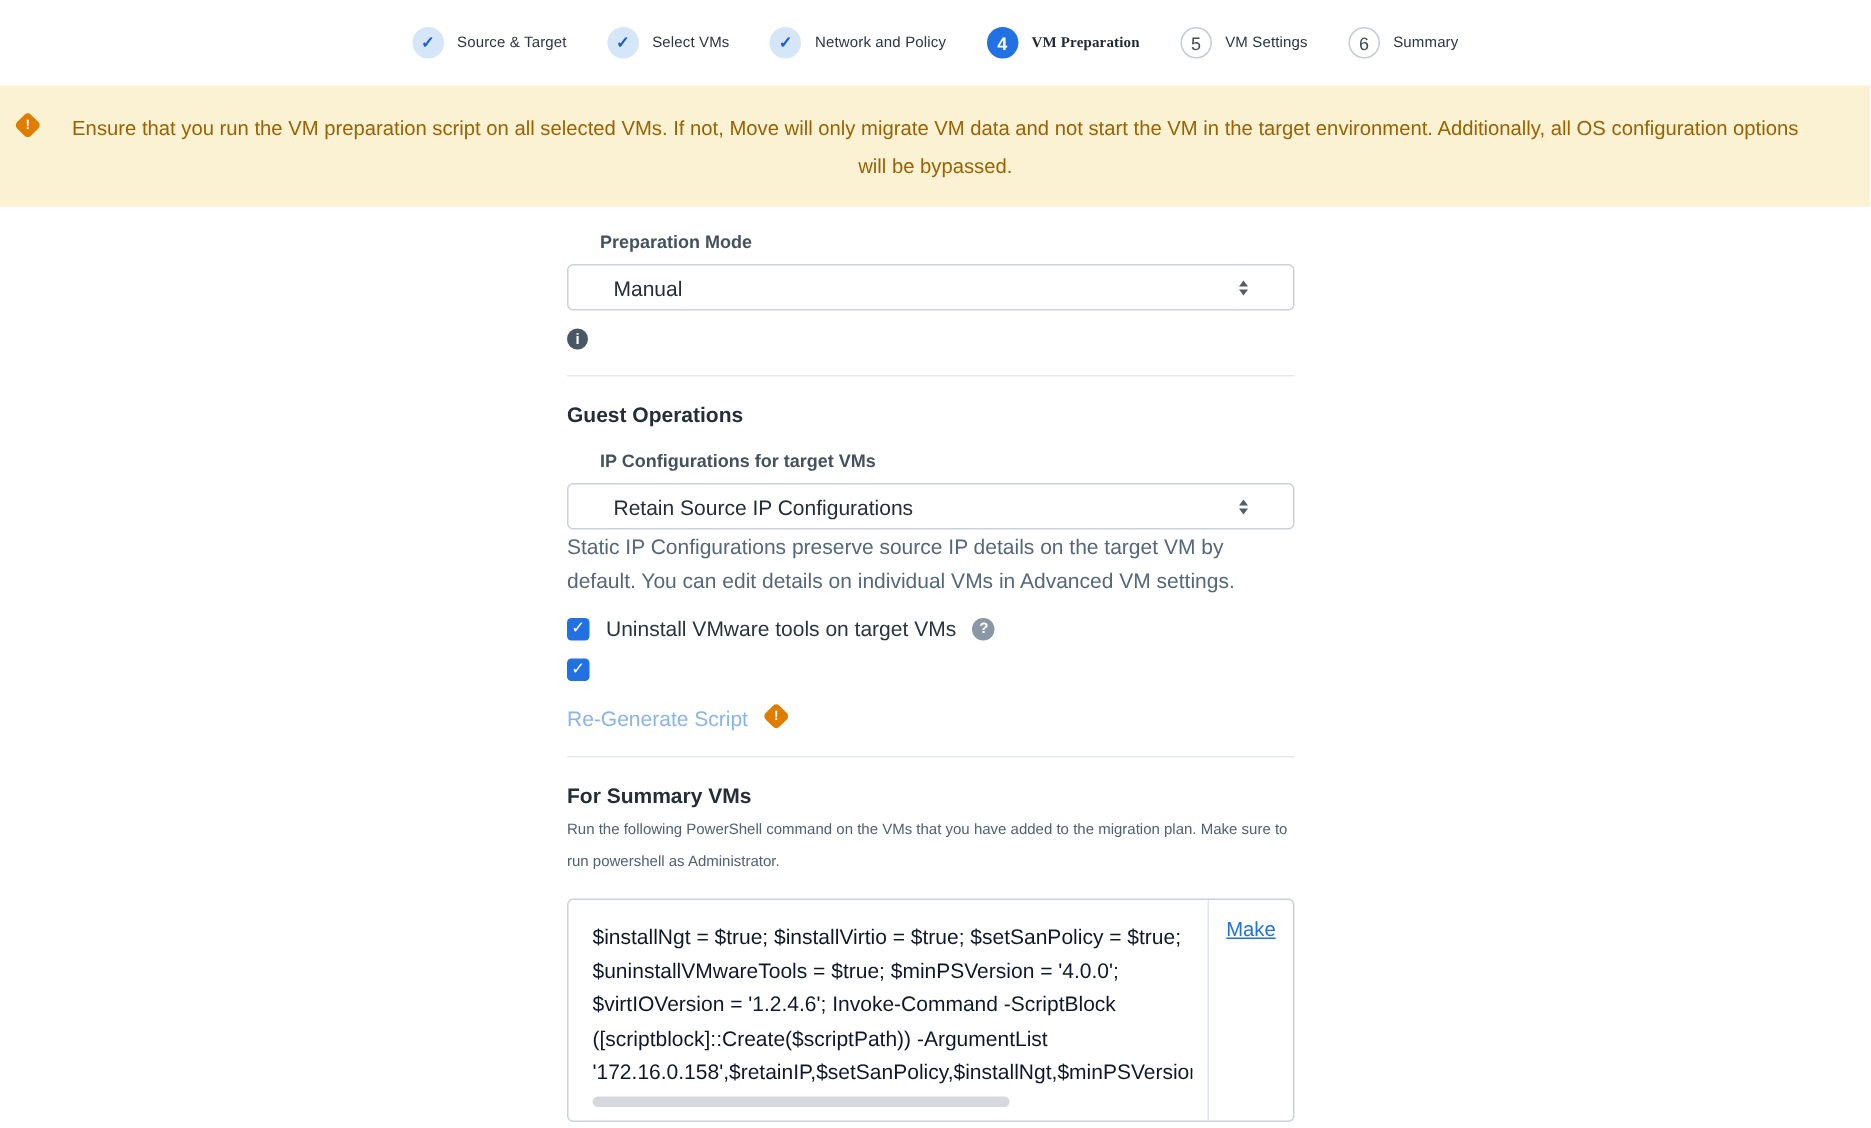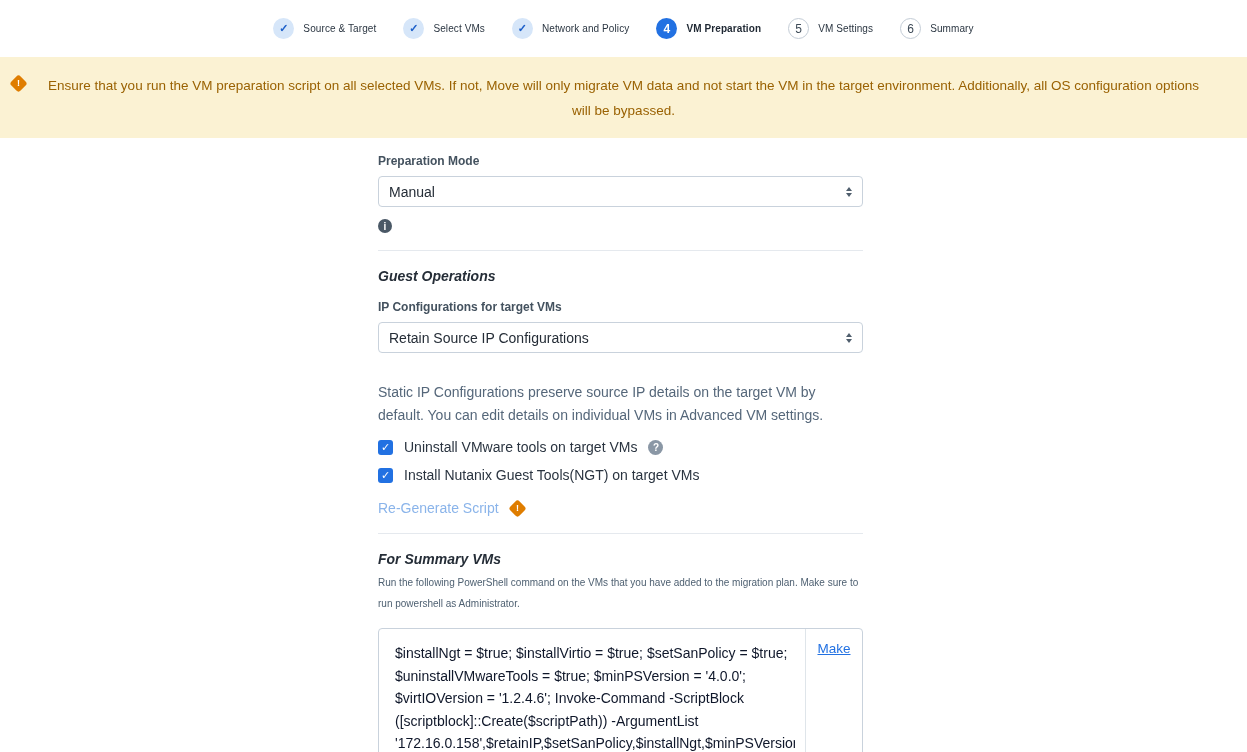--- a/index.html
+++ b/index.html
@@ -18,21 +18,21 @@
   .step { display:flex; align-items:center; gap:9px; cursor:pointer; }
   .step-circle {
     width:21px; height:21px; border-radius:50%;
     display:flex; align-items:center; justify-content:center;
     font-size:11px; flex:0 0 auto;
   }
   .step-circle.done { background:#d6e6f9; color:#1c5fc9; font-weight:bold; font-size:11px; }
   .step-circle.current { background:#2271e2; color:#fff; font-weight:bold; font-size:12px; }
   .step-circle.upcoming { background:#fff; border:1px solid #c3ccd6; color:#3d4a57; font-size:12px; }
   .step-label { font-size:10px; color:#2b3642; letter-spacing:.1px; }
-  .step.current .step-label { font-weight:bold; color:#1f2833; }
+  .step.current .step-label { font-weight:bold; color:#1f2833;font-family:Liberation Serif, serif; }
 
   
   .banner {
     position:relative; background:#fbf2d3;
     padding:16px 46px 15px 46px; text-align:center;
     font-size:13.5px; line-height:25px; color:#9a6203;
   }
   .diamond {
     display:inline-flex; align-items:center; justify-content:center;
     width:13px; height:13px; border-radius:3px; background:#df7d00;
@@ -40,62 +40,62 @@
   }
   .diamond b {
     transform:rotate(-45deg); color:#fff; font-size:9px; font-weight:bold;
     line-height:1; font-family:"Liberation Sans", sans-serif;
   }
   .banner .diamond { position:absolute; left:12px; top:20px; }
 
   
   .content { width:485px; margin:16px 0 0 378px; }
 
-  .field-label { font-size:12px; font-weight:bold; color:#44525f; }
+  .field-label { font-size:12px; font-weight:bold; color:#44525f;margin-left:22px; }
 
   .select {
     margin-top:8px; height:31px; border:1px solid #c9d2dc; border-radius:4px;
     background:#fff; display:flex; align-items:center; justify-content:space-between;
-    padding:0 10px; cursor:pointer;
+    padding:0 30px; cursor:pointer;
   }
   .select .sel-value { font-size:14px; color:#252d37; }
   .spin { display:flex; flex-direction:column; gap:2px; align-items:center; }
   .spin i { display:block; width:0; height:0; border-left:3.5px solid transparent; border-right:3.5px solid transparent; }
   .spin .up   { border-bottom:4px solid #4f5e6d; }
   .spin .down { border-top:4px solid #4f5e6d; }
 
   .hint-row { margin-top:12px; display:flex; align-items:center; gap:9px; }
   .info-icon {
     width:14px; height:14px; border-radius:50%; background:#4a5866; color:#fff;
     font-size:10px; font-weight:bold; display:flex; align-items:center; justify-content:center;
     font-style:normal; flex:0 0 auto;
   }
   .hint-text { font-size:12.5px; color:#3c4b5a; }
 
   .divider { border:none; border-top:1px solid #e5e9ee; margin-top:17px; }
 
-  .section-title { margin-top:17px; font-size:14px; font-weight:bold; color:#252d37;font-style:italic; }
+  .section-title { margin-top:17px; font-size:14px; font-weight:bold; color:#252d37; }
   .content .field-label.mt { margin-top:16px; }
 
-  .note { margin-top:28px; font-size:14px; line-height:23px; color:#55677a; }
+  .note { margin-top:0; font-size:14px; line-height:23px; color:#55677a; }
 
   .cb-row { margin-top:12px; display:flex; align-items:center; gap:11px; }
   .checkbox {
     width:15px; height:15px; border-radius:3px; background:#2271e2;
     display:flex; align-items:center; justify-content:center; cursor:pointer; flex:0 0 auto;
   }
   .checkbox span { color:#fff; font-size:11px; line-height:1; }
   .cb-label { font-size:14px; color:#2a3440; }
   .help-icon {
     width:15px; height:15px; border-radius:50%; background:#8a97a5; color:#fff;
     font-size:10px; font-weight:bold; display:flex; align-items:center; justify-content:center;
     cursor:pointer; flex:0 0 auto;
   }
 
-  .regen-row { margin-top:17px; display:flex; align-items:center; gap:12px; }
+  .regen-row { margin-top:17px; display:flex; align-items:flex-start; gap:12px; }
   .regen-link { font-size:14px; color:#8ab4ea; text-decoration:none; cursor:pointer; }
 
   .desc { margin-top:5px; font-size:10px; line-height:21px; color:#4f6172; }
 
   .code-box {
     margin-top:14px; border:1px solid #c9d2dc; border-radius:4px;
     display:flex; align-items:stretch; background:#fff;
   }
   .code-main { flex:1 1 auto; padding:13px 10px 9px 16px; min-width:0; }
   .code-line { font-size:14px; line-height:22.5px; color:#0f172a; white-space:nowrap; overflow:hidden; }
@@ -177,21 +177,20 @@
         <span>✓</span>
       </span>
     <span class="cb-label">Uninstall VMware tools on target VMs</span>
     <span class="help-icon">?</span>
   </div>
 
   <div class="cb-row">
     <span class="checkbox">
         <span>✓</span>
       </span>
-    <span class="cb-label">Install Nutanix Guest Tools(NGT) on target VMs</span>
   </div>
 
   <div class="regen-row">
     <a class="regen-link">Re-Generate Script</a>
     <span class="diamond">
         <b>!</b>
       </span>
   </div>
 
   <hr class="divider">

